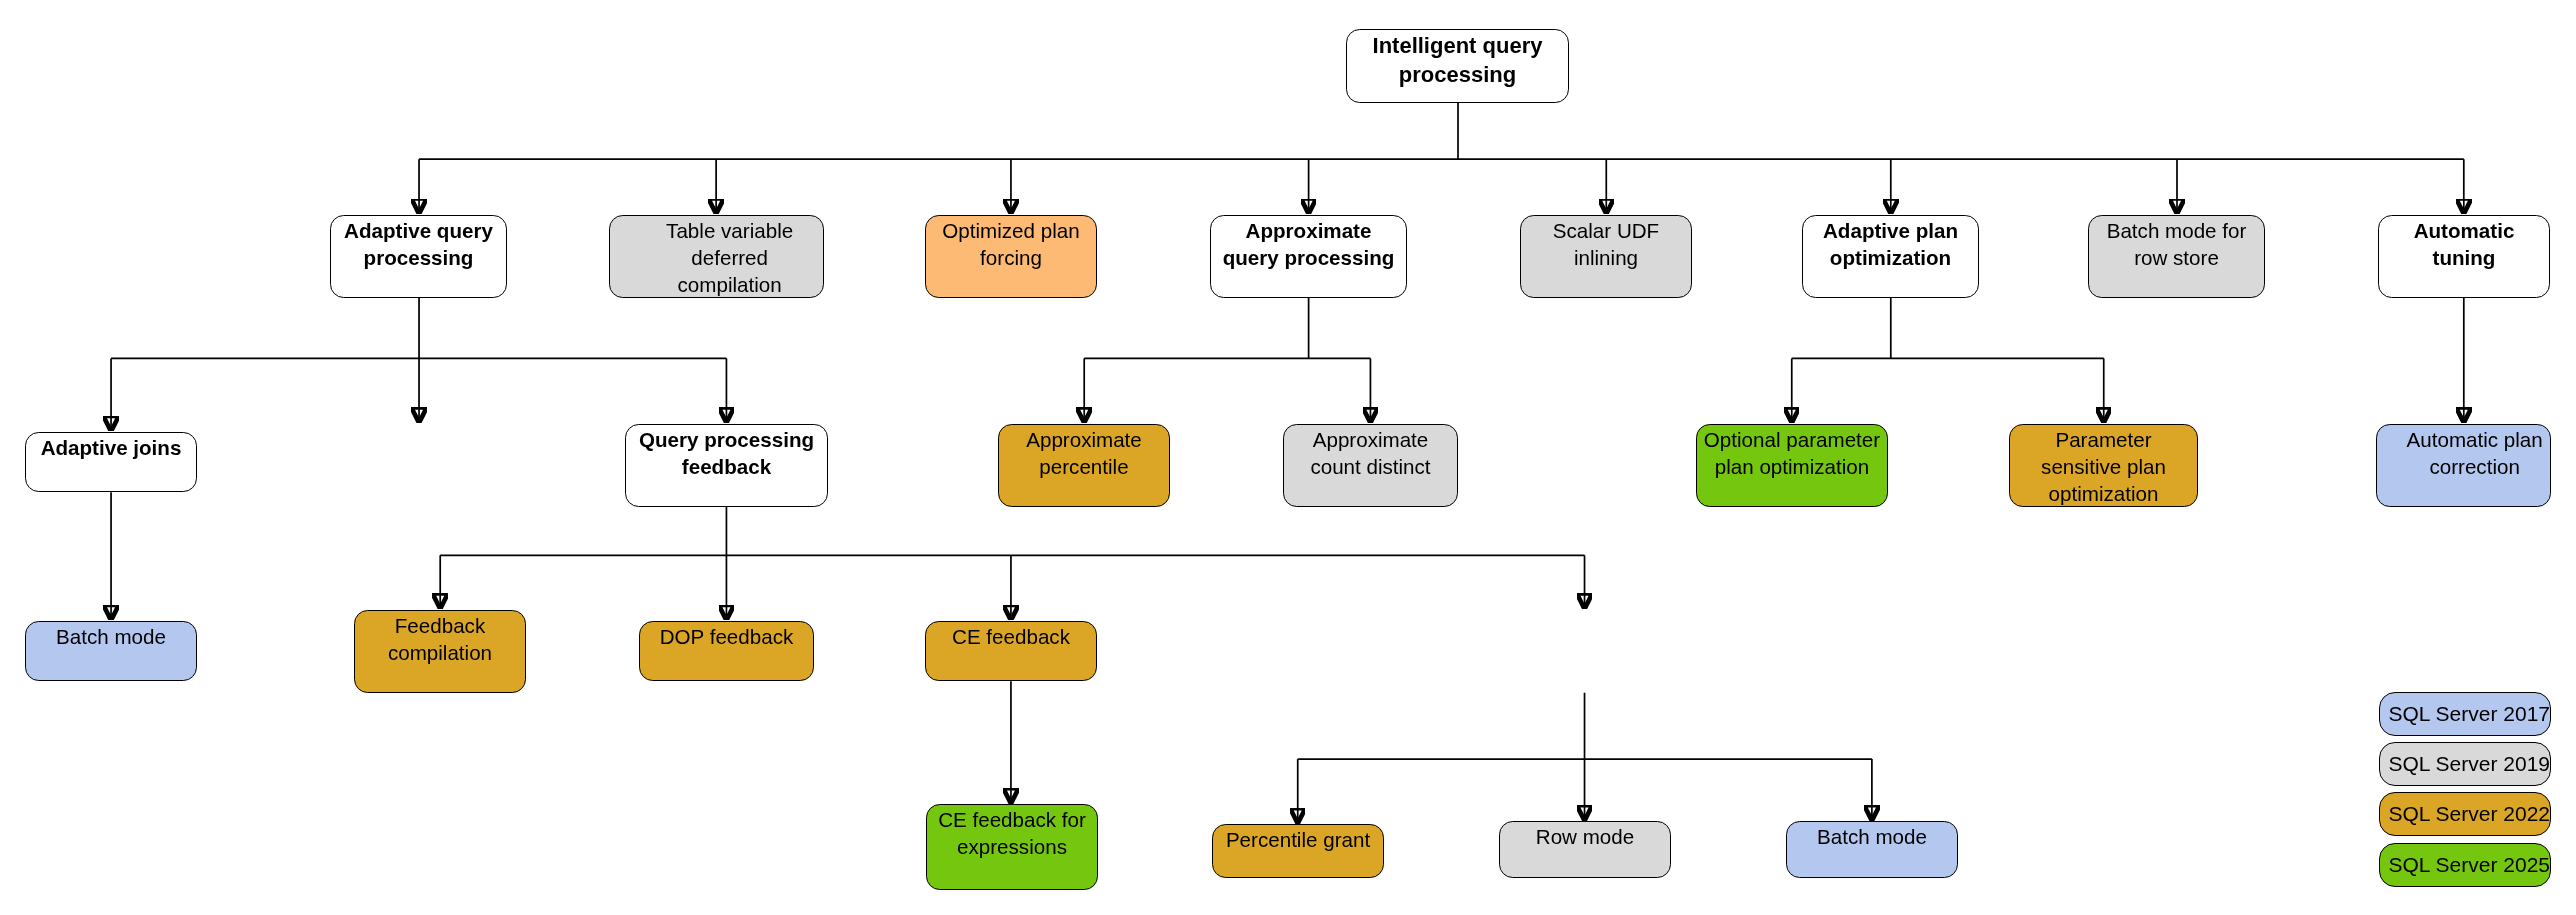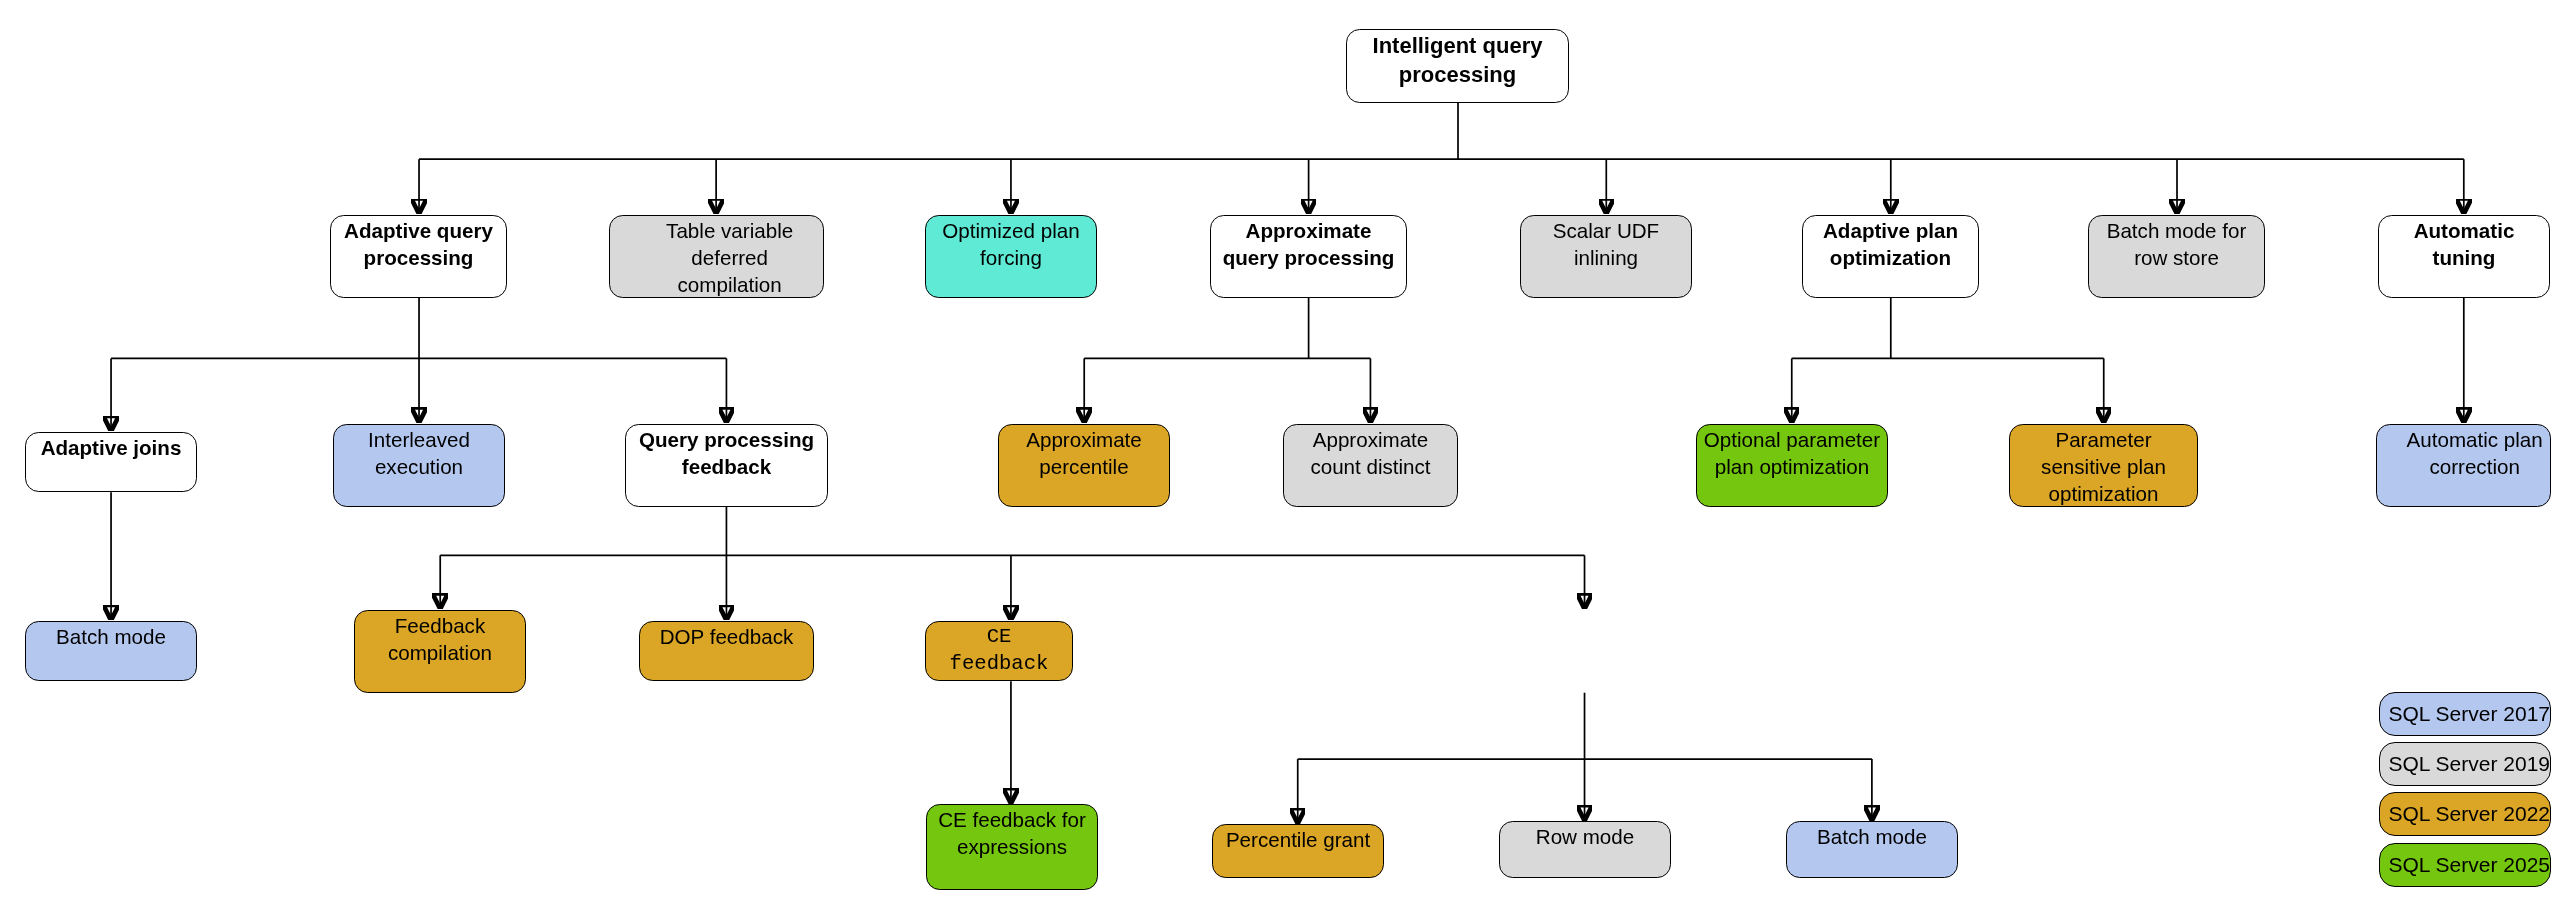--- a/index.html
+++ b/index.html
@@ -93,44 +93,41 @@
   <div class="node b root" style="left:1346px;top:29px;width:223px;height:74px">
       <span>Intelligent query processing</span>
     </div>
 
   <div class="node b" style="left:330px;top:215px;width:177px;height:83px">
       <span>Adaptive query processing</span>
     </div>
   <div class="node" style="left: 609px; top: 215px; width: 215px; height: 83px; background: rgb(217, 217, 217); padding-left: 32px;">
       <span>Table variable deferred compilation</span>
     </div>
-  <div class="node" style="left: 925px; top: 215px; width: 172px; height: 83px; background: #5eead4;">
+  <div class="node" style="left: 925px; top: 215px; width: 172px; height: 83px; background: #fdba74;">
       <span>Optimized plan forcing</span>
     </div>
   <div class="node b" style="left:1210px;top:215px;width:197px;height:83px">
       <span>Approximate query processing</span>
     </div>
   <div class="node" style="left: 1520px; top: 215px; width: 172px; height: 83px; background: rgb(217, 217, 217);">
       <span>Scalar UDF inlining</span>
     </div>
   <div class="node b" style="left:1802px;top:215px;width:177px;height:83px">
       <span>Adaptive plan optimization</span>
     </div>
   <div class="node" style="left: 2088px; top: 215px; width: 177px; height: 83px; background: rgb(217, 217, 217);">
       <span>Batch mode for row store</span>
     </div>
   <div class="node b" style="left:2378px;top:215px;width:172px;height:83px">
       <span>Automatic tuning</span>
     </div>
 
   <div class="node b" style="left:25px;top:432px;width:172px;height:60px">
       <span>Adaptive joins</span>
-    </div>
-  <div class="node" style="left: 333px; top: 424px; width: 172px; height: 83px; background: rgb(180, 199, 239);">
-      <span>Interleaved execution</span>
     </div>
   <div class="node b" style="left:625px;top:424px;width:203px;height:83px">
       <span>Query processing feedback</span>
     </div>
   <div class="node" style="left: 998px; top: 424px; width: 172px; height: 83px; background: rgb(219, 165, 37);">
       <span>Approximate percentile</span>
     </div>
   <div class="node" style="left: 1283px; top: 424px; width: 175px; height: 83px; background: rgb(217, 217, 217);">
       <span>Approximate count distinct</span>
     </div>
@@ -146,21 +143,21 @@
 
   <div class="node" style="left: 25px; top: 621px; width: 172px; height: 60px; background: rgb(180, 199, 239);">
       <span>Batch mode</span>
     </div>
   <div class="node" style="left: 354px; top: 610px; width: 172px; height: 83px; background: rgb(219, 165, 37);">
       <span>Feedback compilation</span>
     </div>
   <div class="node" style="left: 639px; top: 621px; width: 175px; height: 60px; background: rgb(219, 165, 37);">
       <span>DOP feedback</span>
     </div>
-  <div class="node" style="left: 925px; top: 621px; width: 148px; height: 60px; background: rgb(219, 165, 37); font-family: Liberation Mono, monospace;">
+  <div class="node" style="left: 925px; top: 621px; width: 172px; height: 60px; background: rgb(219, 165, 37);">
       <span>CE feedback</span>
     </div>
 
   <div class="node" style="left: 926px; top: 804px; width: 172px; height: 86px; background: rgb(116, 198, 14);">
       <span>CE feedback for expressions</span>
     </div>
   <div class="node" style="left: 1212px; top: 824px; width: 172px; height: 54px; background: rgb(219, 165, 37);">
       <span>Percentile grant</span>
     </div>
   <div class="node" style="left: 1499px; top: 821px; width: 172px; height: 57px; background: rgb(217, 217, 217);">

